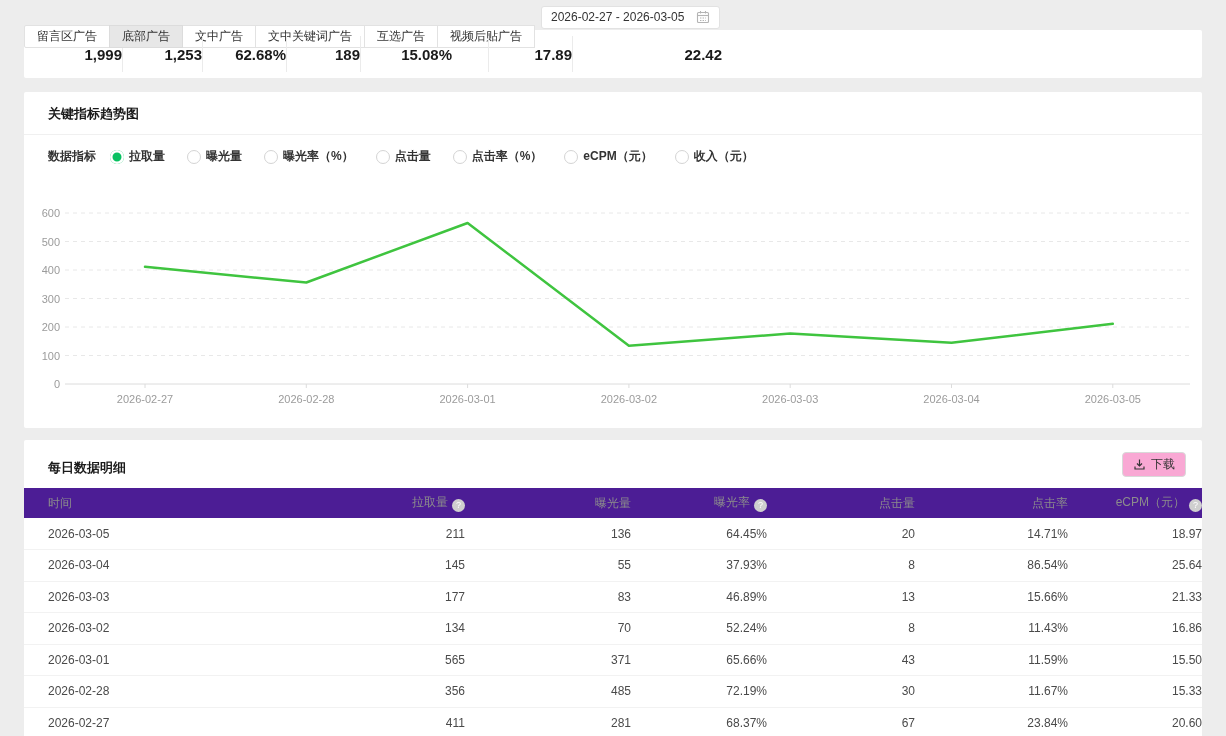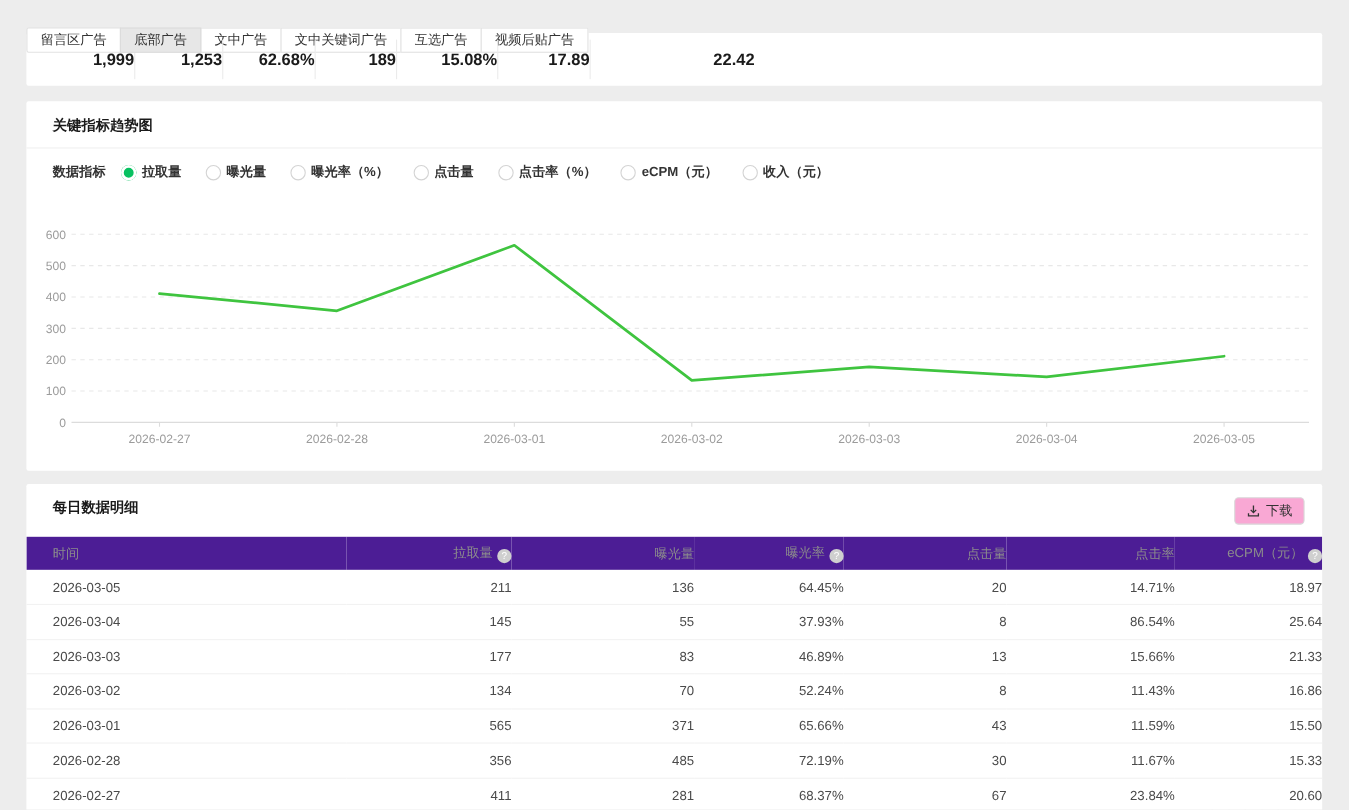--- a/index.html
+++ b/index.html
@@ -45,21 +45,21 @@
     margin-right:5px; flex:0 0 auto;
   }
   .radio-circle.on {
     border:none; background:var(--accent); box-shadow:inset 0 0 0 2.5px #fff;
   }
   .chart-wrap { margin-top:4px; position:relative; height:235px; }
   .chart-wrap svg { display:block; }
   .chart-wrap text.tick { font-size:11px; fill:#9b9b9b; font-family:"Liberation Sans","DejaVu Sans",sans-serif; }
   
   .card-daily { height:300px; overflow:hidden; }
-  .daily-head { display:flex; align-items:flex-start; justify-content:space-between; padding:12px 16px 11px 24px; }
+  .daily-head { display:flex; align-items:flex-end; justify-content:space-between; padding:12px 16px 11px 24px; }
   .dl-btn {
     display:flex; align-items:center; border:1px solid #d9d9d9; border-radius:4px;
     background:#f9a8d4; padding:3px 10px; font-size:12px; color:#333; cursor:pointer; gap:5px;
   }
   table { border-collapse:collapse; table-layout:fixed; width:1178px; font-size:12px; }
   th, td { font-weight:normal; height:30px; white-space:nowrap; }
   thead th { background:#4c1d95; color:#8c8c8c; text-align:right; }
   tbody td { color:#4a4a4a; text-align:right; border-bottom:1px solid #f2f2f2; height:31.5px; }
   th:first-child, td:first-child { text-align:left; padding-left:24px; }
   th:last-child, td:last-child { padding-right:8px; }
@@ -79,29 +79,44 @@
 
 <div class="topbar">
   <div id="tabs-holder" style="display:flex;margin-top:38px;">
       <div class="tab">留言区广告</div>
       <div class="tab selected">底部广告</div>
       <div class="tab">文中广告</div>
       <div class="tab">文中关键词广告</div>
       <div class="tab">互选广告</div>
       <div class="tab">视频后贴广告</div>
     </div>
+  <div class="datebox">
+    <span>2026-02-27 - 2026-03-05</span>
+    <span class="cal">
+      <svg width="14" height="14" viewBox="0 0 14 14">
+          <g fill="none" stroke="#b4b4b4" stroke-width="1.1">
+        <rect x="1.5" y="2.5" width="11" height="10" rx="1"></rect>
+        <line x1="1.5" y1="5.5" x2="12.5" y2="5.5"></line>
+        <line x1="4.5" y1="1" x2="4.5" y2="3.5"></line>
+            <line x1="9.5" y1="1" x2="9.5" y2="3.5"></line>
+        <line x1="4" y1="8" x2="10" y2="8" stroke-dasharray="1.4 1.2"></line>
+        <line x1="4" y1="10.5" x2="10" y2="10.5" stroke-dasharray="1.4 1.2"></line>
+      </g>
+        </svg>
+    </span>
+  </div>
 </div>
 
 <div class="card card-stats" id="stats-holder">
     <div class="stat-cell" style="width: 82px;">1,999</div>
     <div class="stat-cell" style="width: 80px;">1,253</div>
     <div class="stat-cell" style="width: 84px;">62.68%</div>
     <div class="stat-cell" style="width: 74px;">189</div>
     <div class="stat-cell" style="width: 92px;">15.08%</div>
-    <div class="stat-cell" style="width: 84px;">17.89</div>
+    <div class="stat-cell" style="width: 84px; margin-left: 36px;">17.89</div>
     <div class="stat-cell" style="width: 150px;">22.42</div>
   </div>
 
 <div class="card card-trend">
   <div class="section-head">
     <div class="section-title">关键指标趋势图</div>
   </div>
   <div class="radio-row">
     <span class="metric-label">数据指标</span>
     <span id="radios-holder" style="display:flex;">

